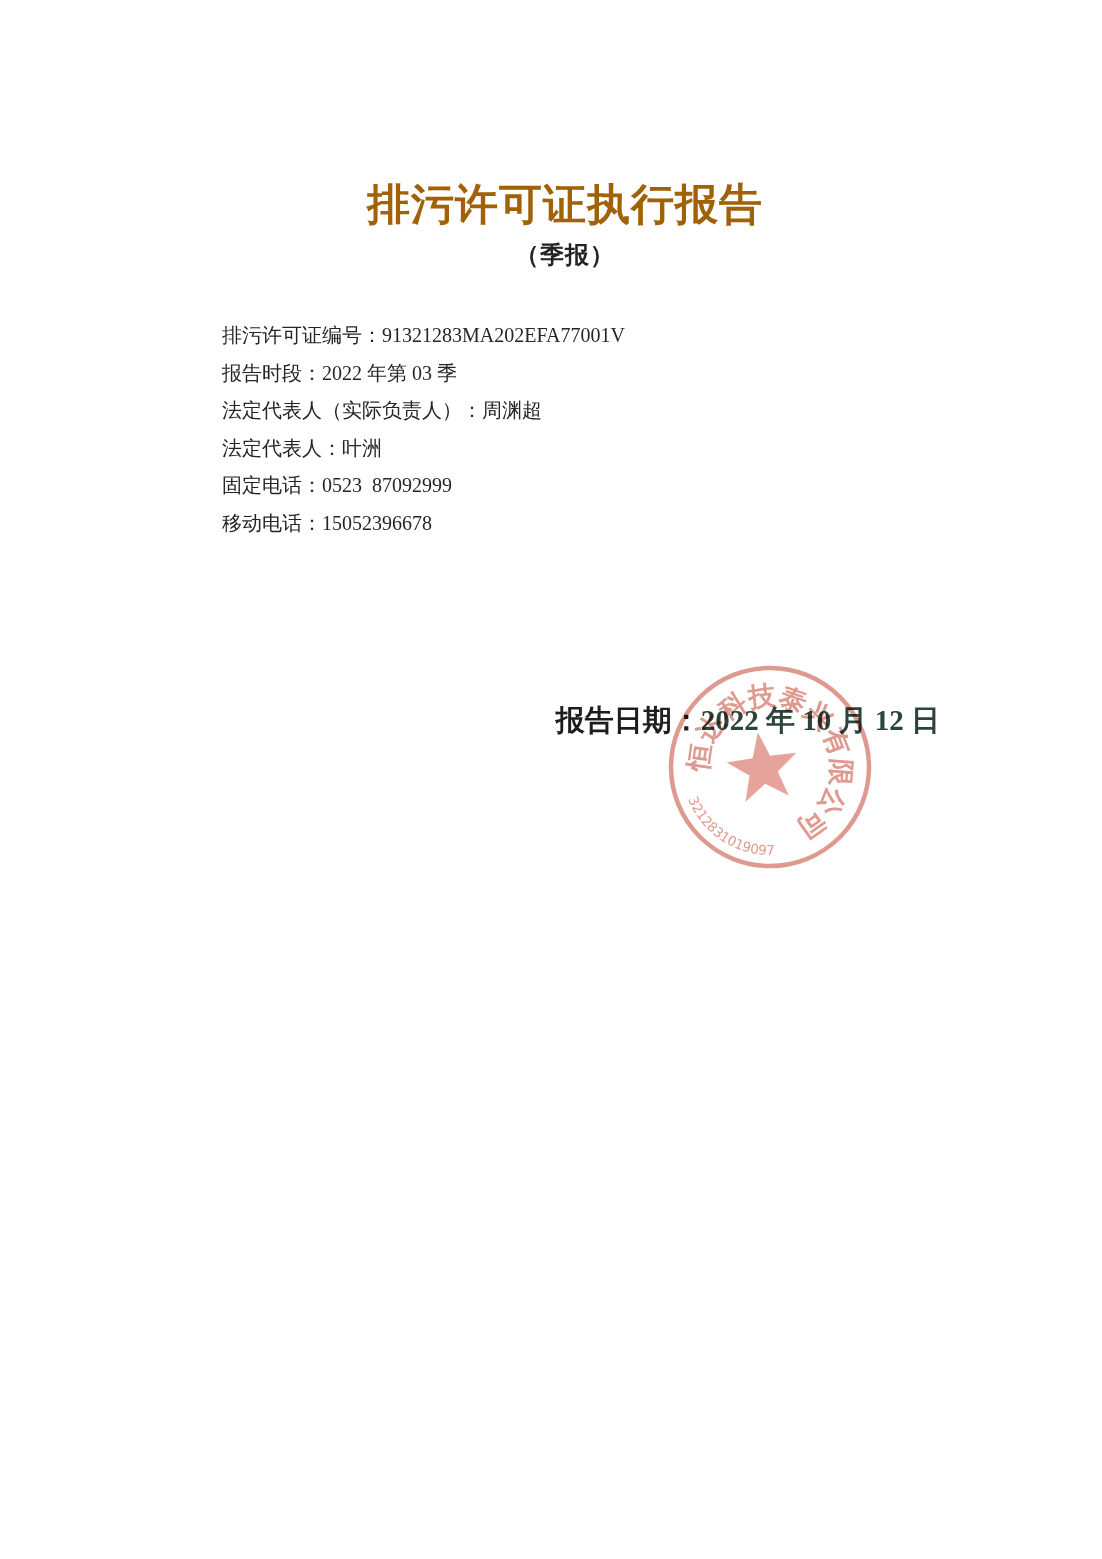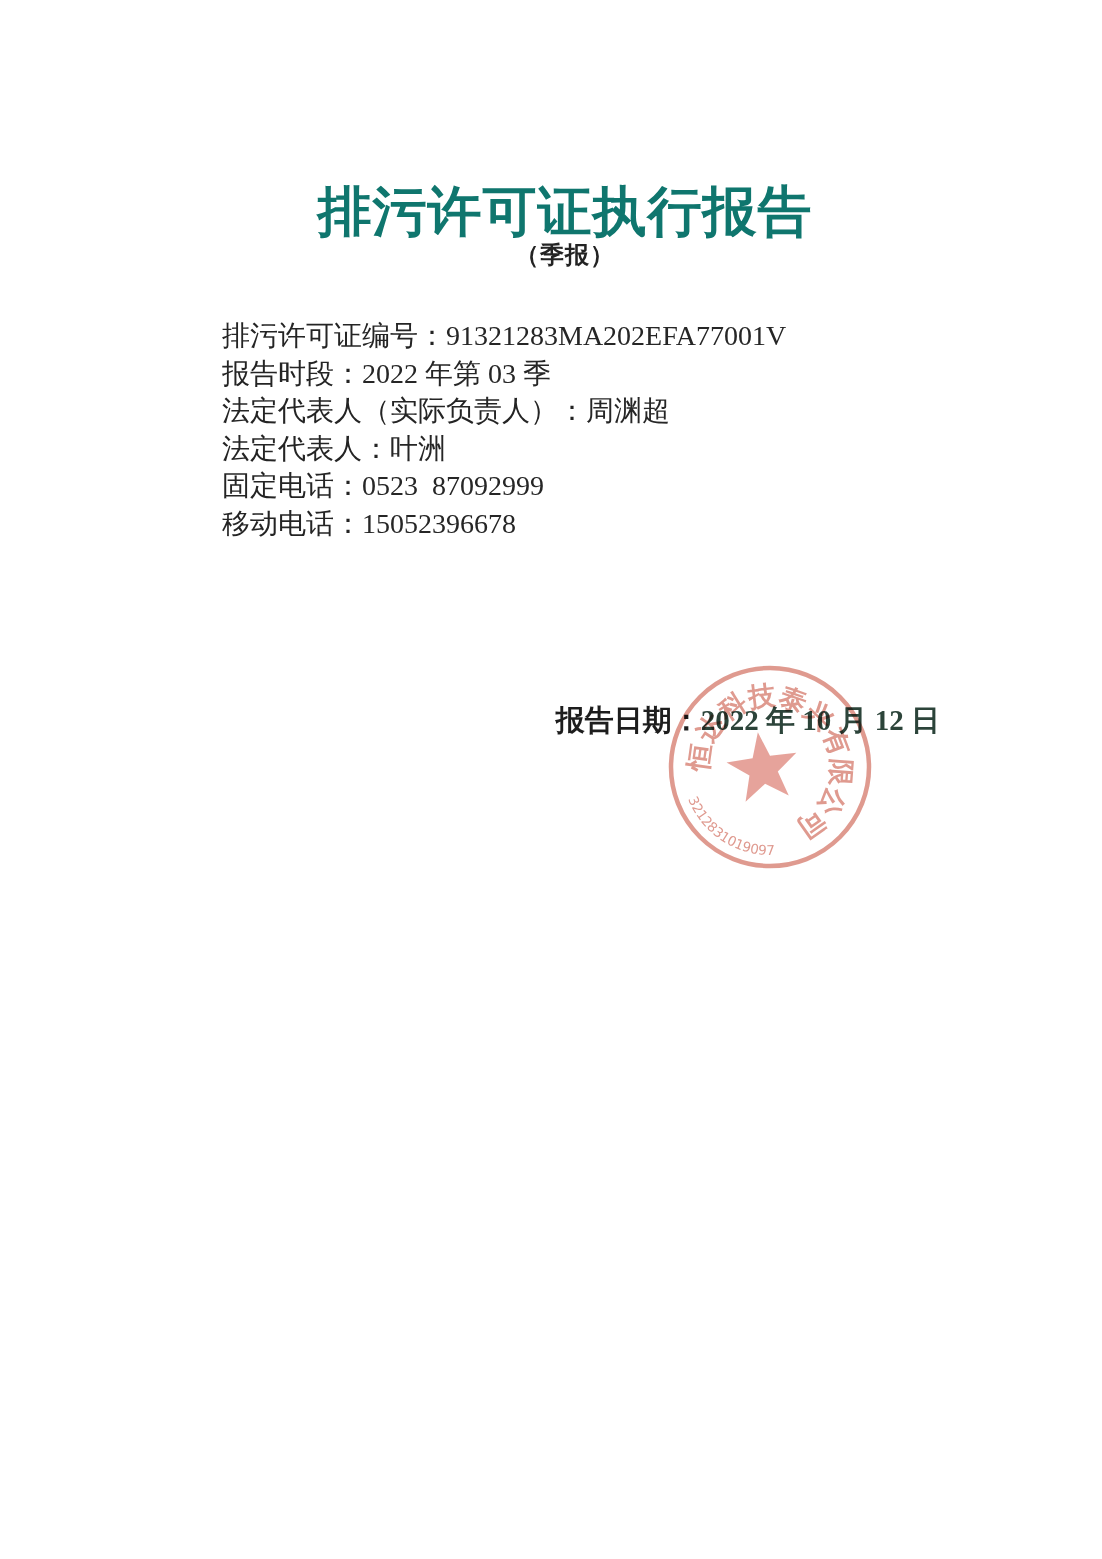--- a/index.html
+++ b/index.html
@@ -8,34 +8,34 @@
     width:1102px; height:1559px;
     margin:0 auto;
     background:#ffffff;
     font-family:"Liberation Serif","DejaVu Serif",serif;
     color:#222222;
     overflow:hidden;
   }
   .doc-title {
     position:absolute; top:176px; left:28px; width:1074px;
     margin:0; text-align:center;
-    font-size:54px; font-weight:700; color:#0f766e;
+    font-size:43px; font-weight:700; color:#a16207;
     letter-spacing:1px;
   }
   .doc-subtitle {
     position:absolute; top:239px; left:28px; width:1074px;
     text-align:center;
     font-size:24px; font-weight:600; color:#232323;
     letter-spacing:1px;
   }
   .fields {
     position:absolute; left:222px; top:317px; width:700px;
   }
   .field-line {
-    font-size:28px; line-height:37.6px;
+    font-size:20px; line-height:37.6px;
     white-space:pre-wrap;
     color:#242424;
   }
   .field-label { color:#242424; }
   .field-value { color:#262626; }
   .seal-caption {
     position:absolute; top:640px; right:174px;
     font-size:28px; font-weight:600; color:#1f1f1f;
     letter-spacing:0.5px; white-space:pre-wrap;
   }

